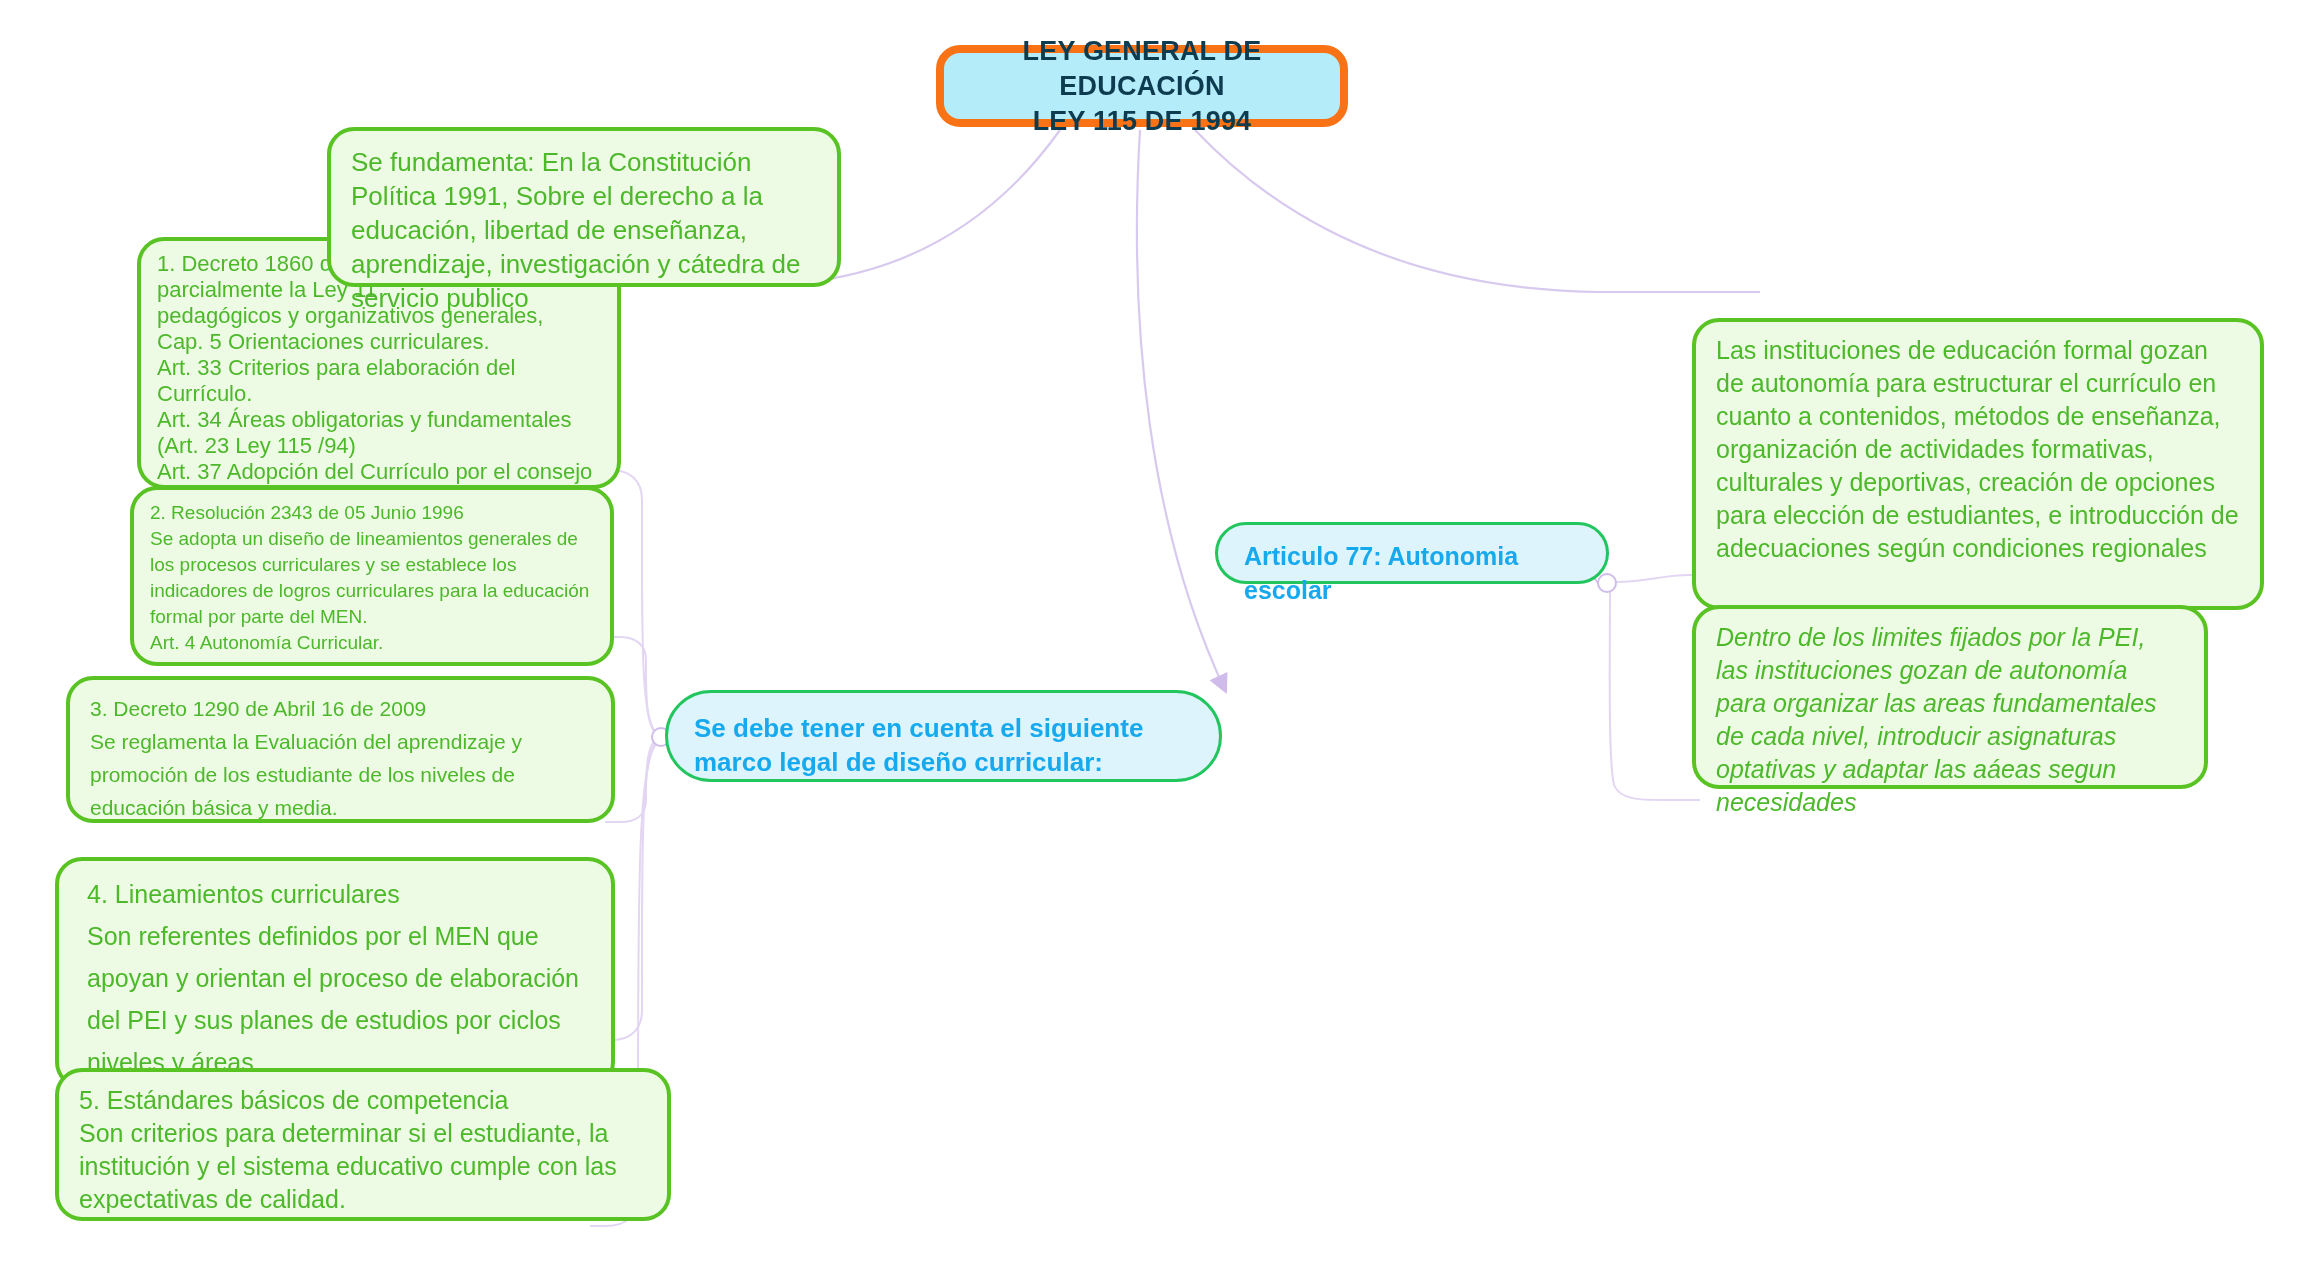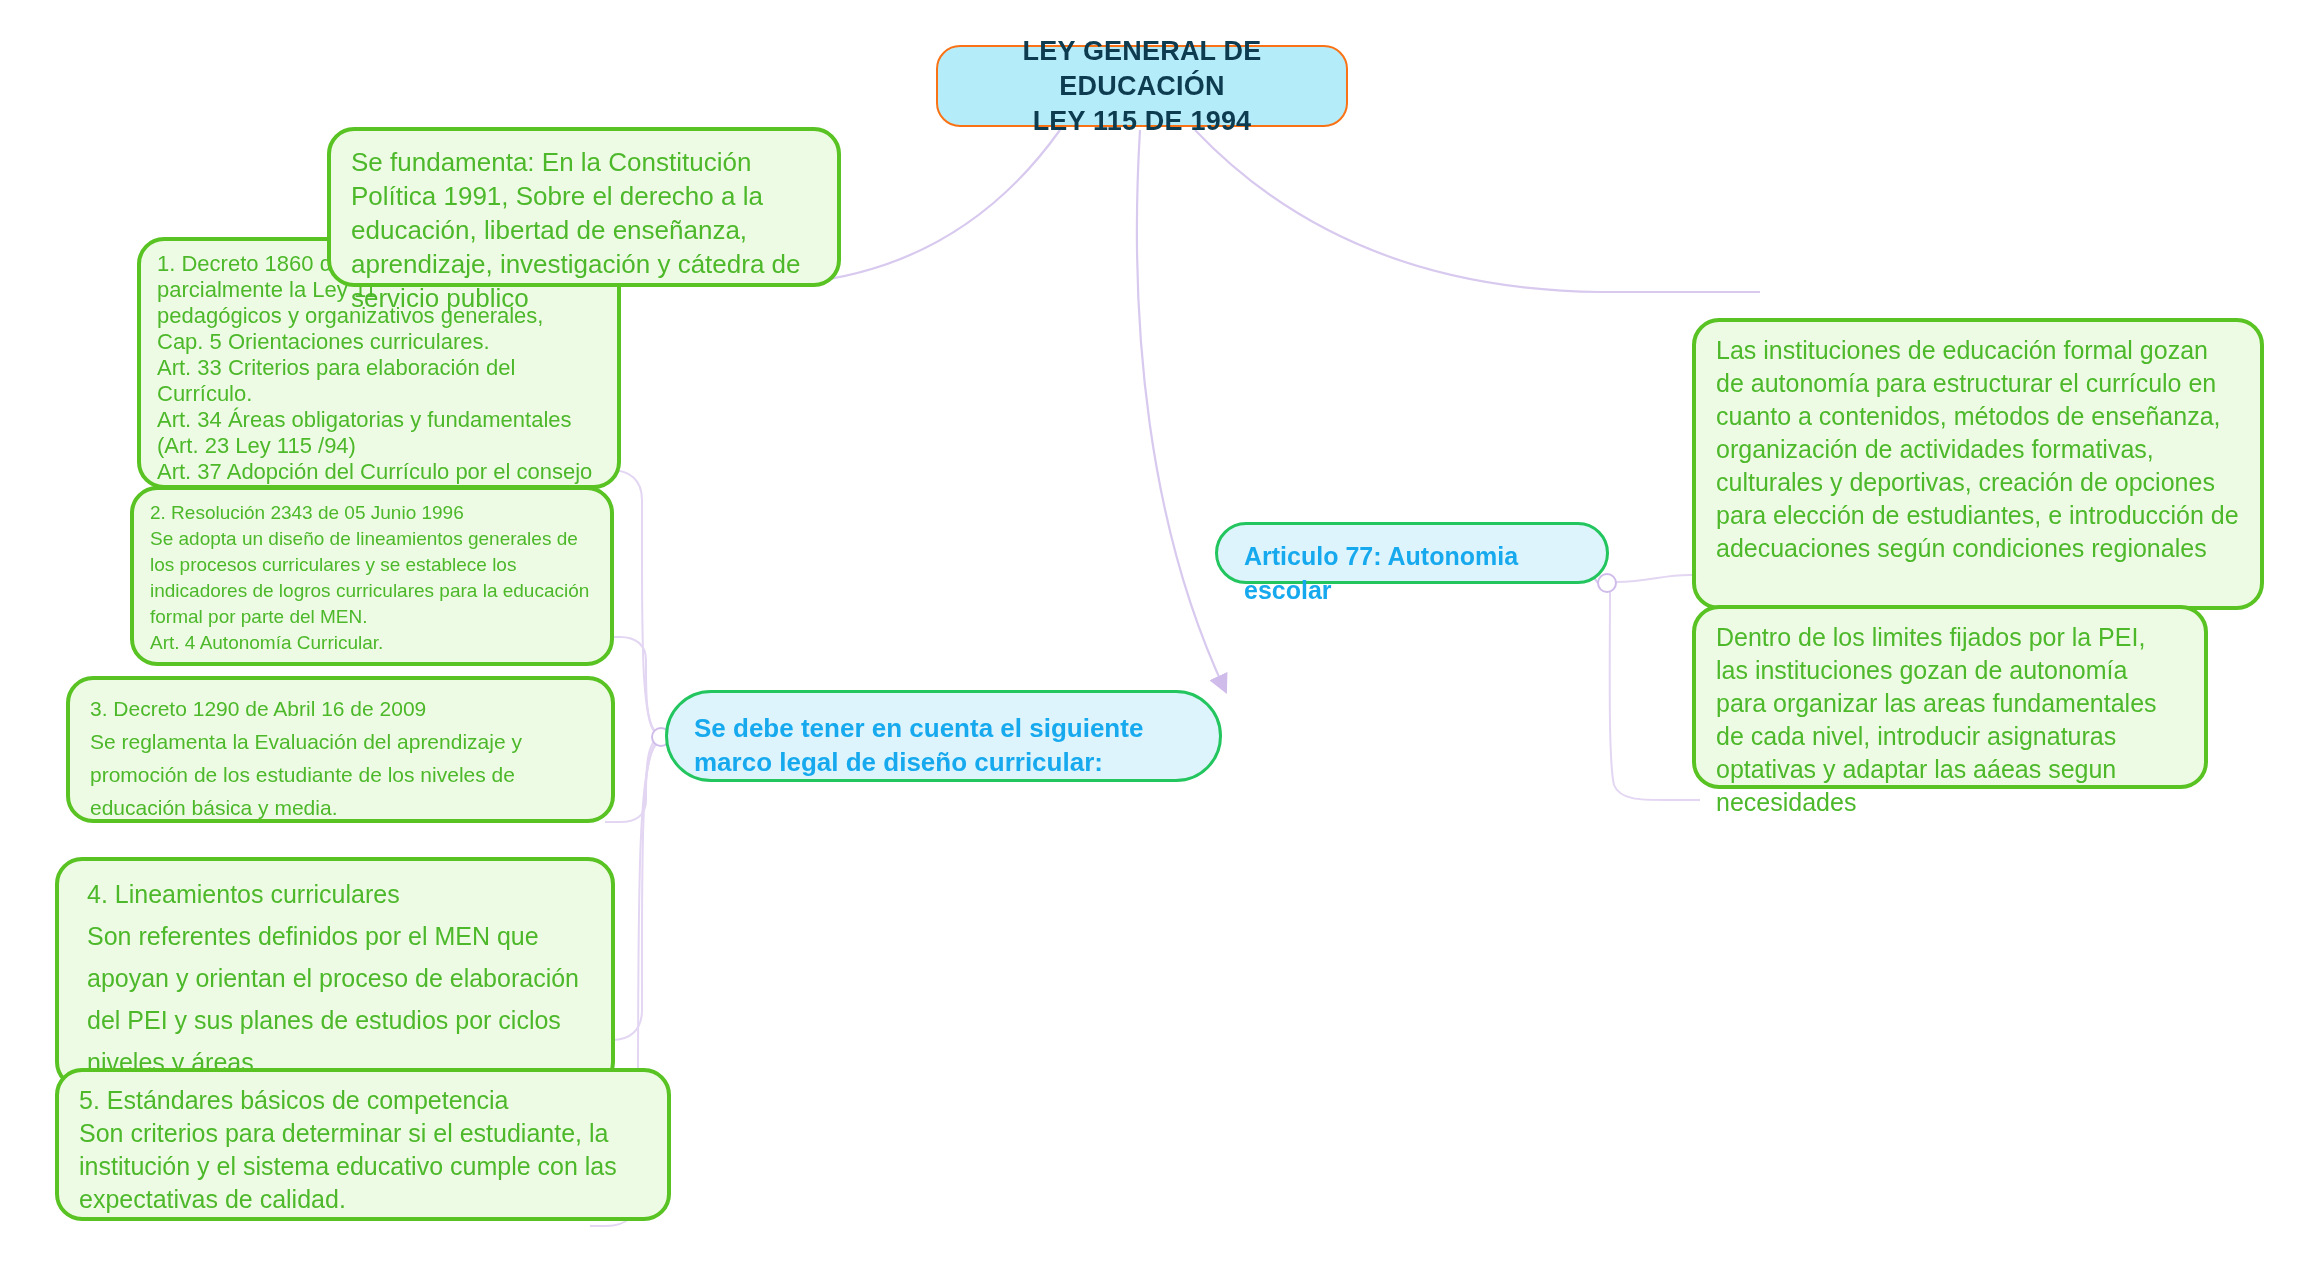--- a/index.html
+++ b/index.html
@@ -39,21 +39,21 @@
 
   
   .node.green {
     background: #eefbe4;
     border: 4px solid #58c322;
     color: #4cb82a;
   }
   
   .node.blue {
     background: #b5ecfa;
-    border: 2px solid #f97316;
+    border: 8px solid #f97316;
     color: #0d3b4f;
     font-weight: bold;
     text-align: center;
   }
   .node.bluelite {
     background: #ddf4fd;
     border: 3px solid #22c55e;
     color: #17a9ee;
     font-weight: bold;
   }
@@ -153,20 +153,21 @@
     line-height: 33px;
     z-index: 20;
   }
 
   #node-limitespei {
     left: 1692px; top: 605px; width: 516px; height: 184px;
     padding: 12px 20px 0 20px;
     font-size: 25px;
     line-height: 33px;
     z-index: 20;
+    font-style: italic;
   }
 </style>
 </head>
 <body>
 
 <div id="canvas">
 
   <svg id="edges" viewBox="0 0 2311 1275" preserveAspectRatio="none">
     <defs>
       <marker id="arrow-lav" markerWidth="9" markerHeight="9" refX="7" refY="4.5" orient="auto">

